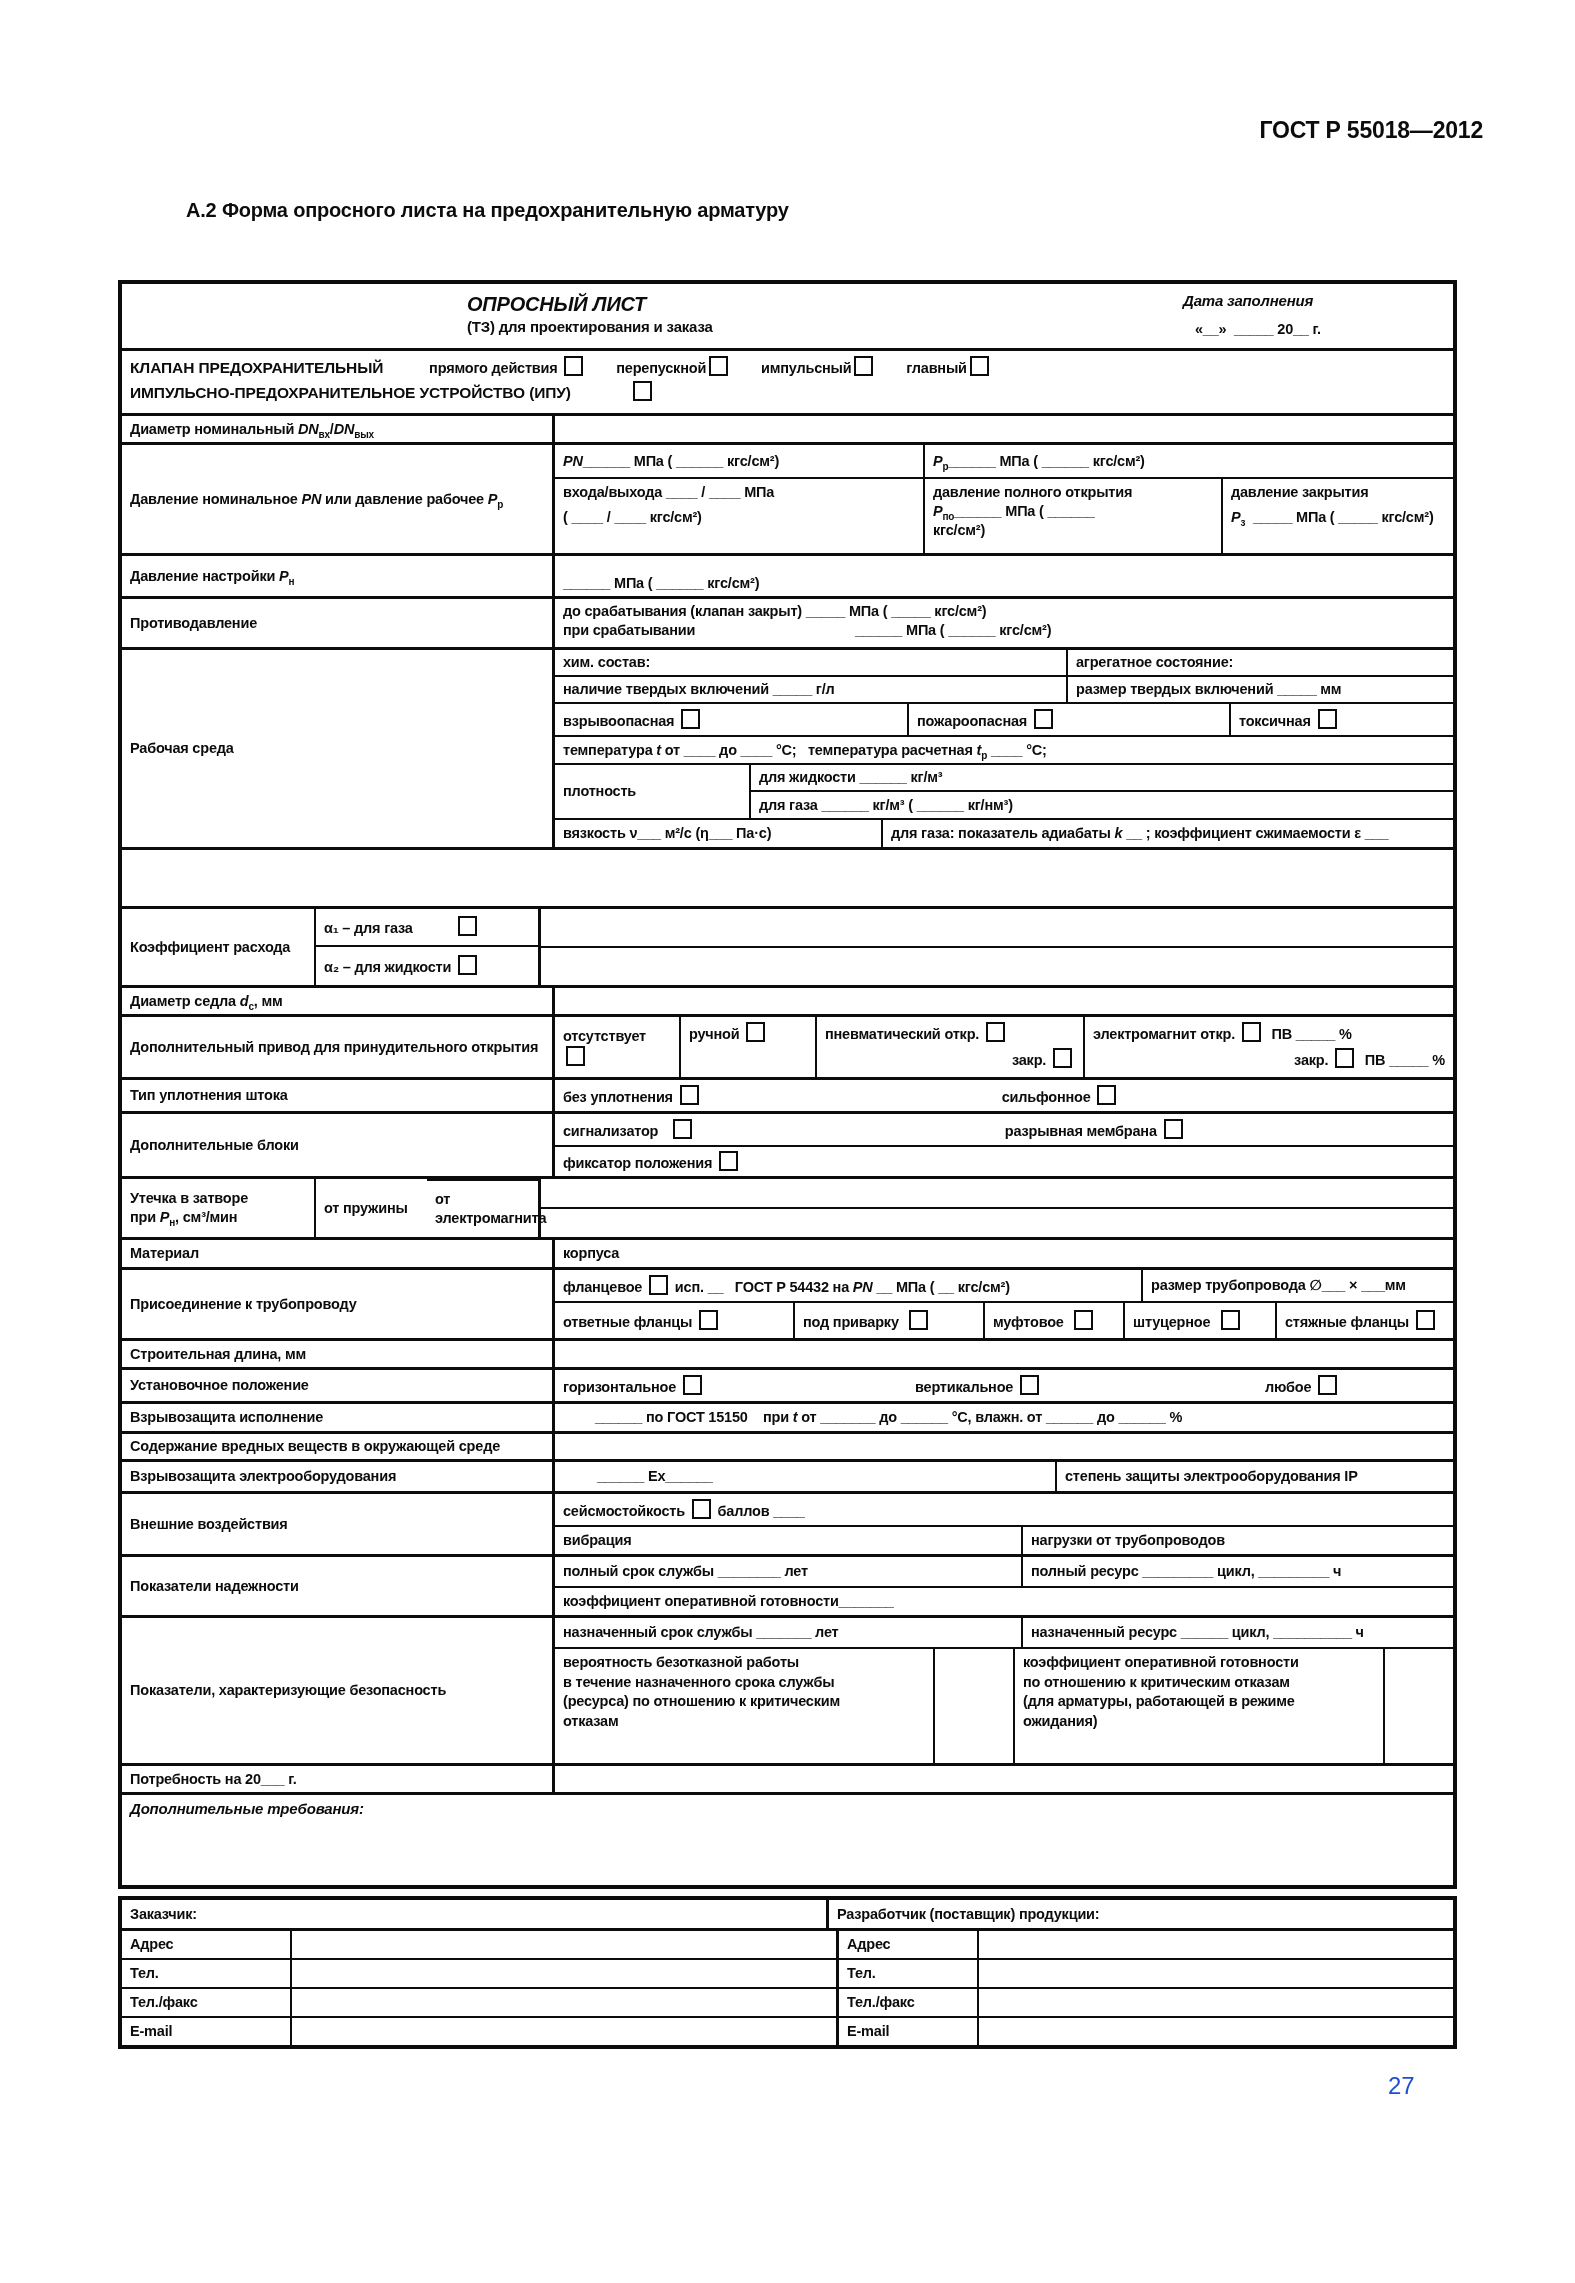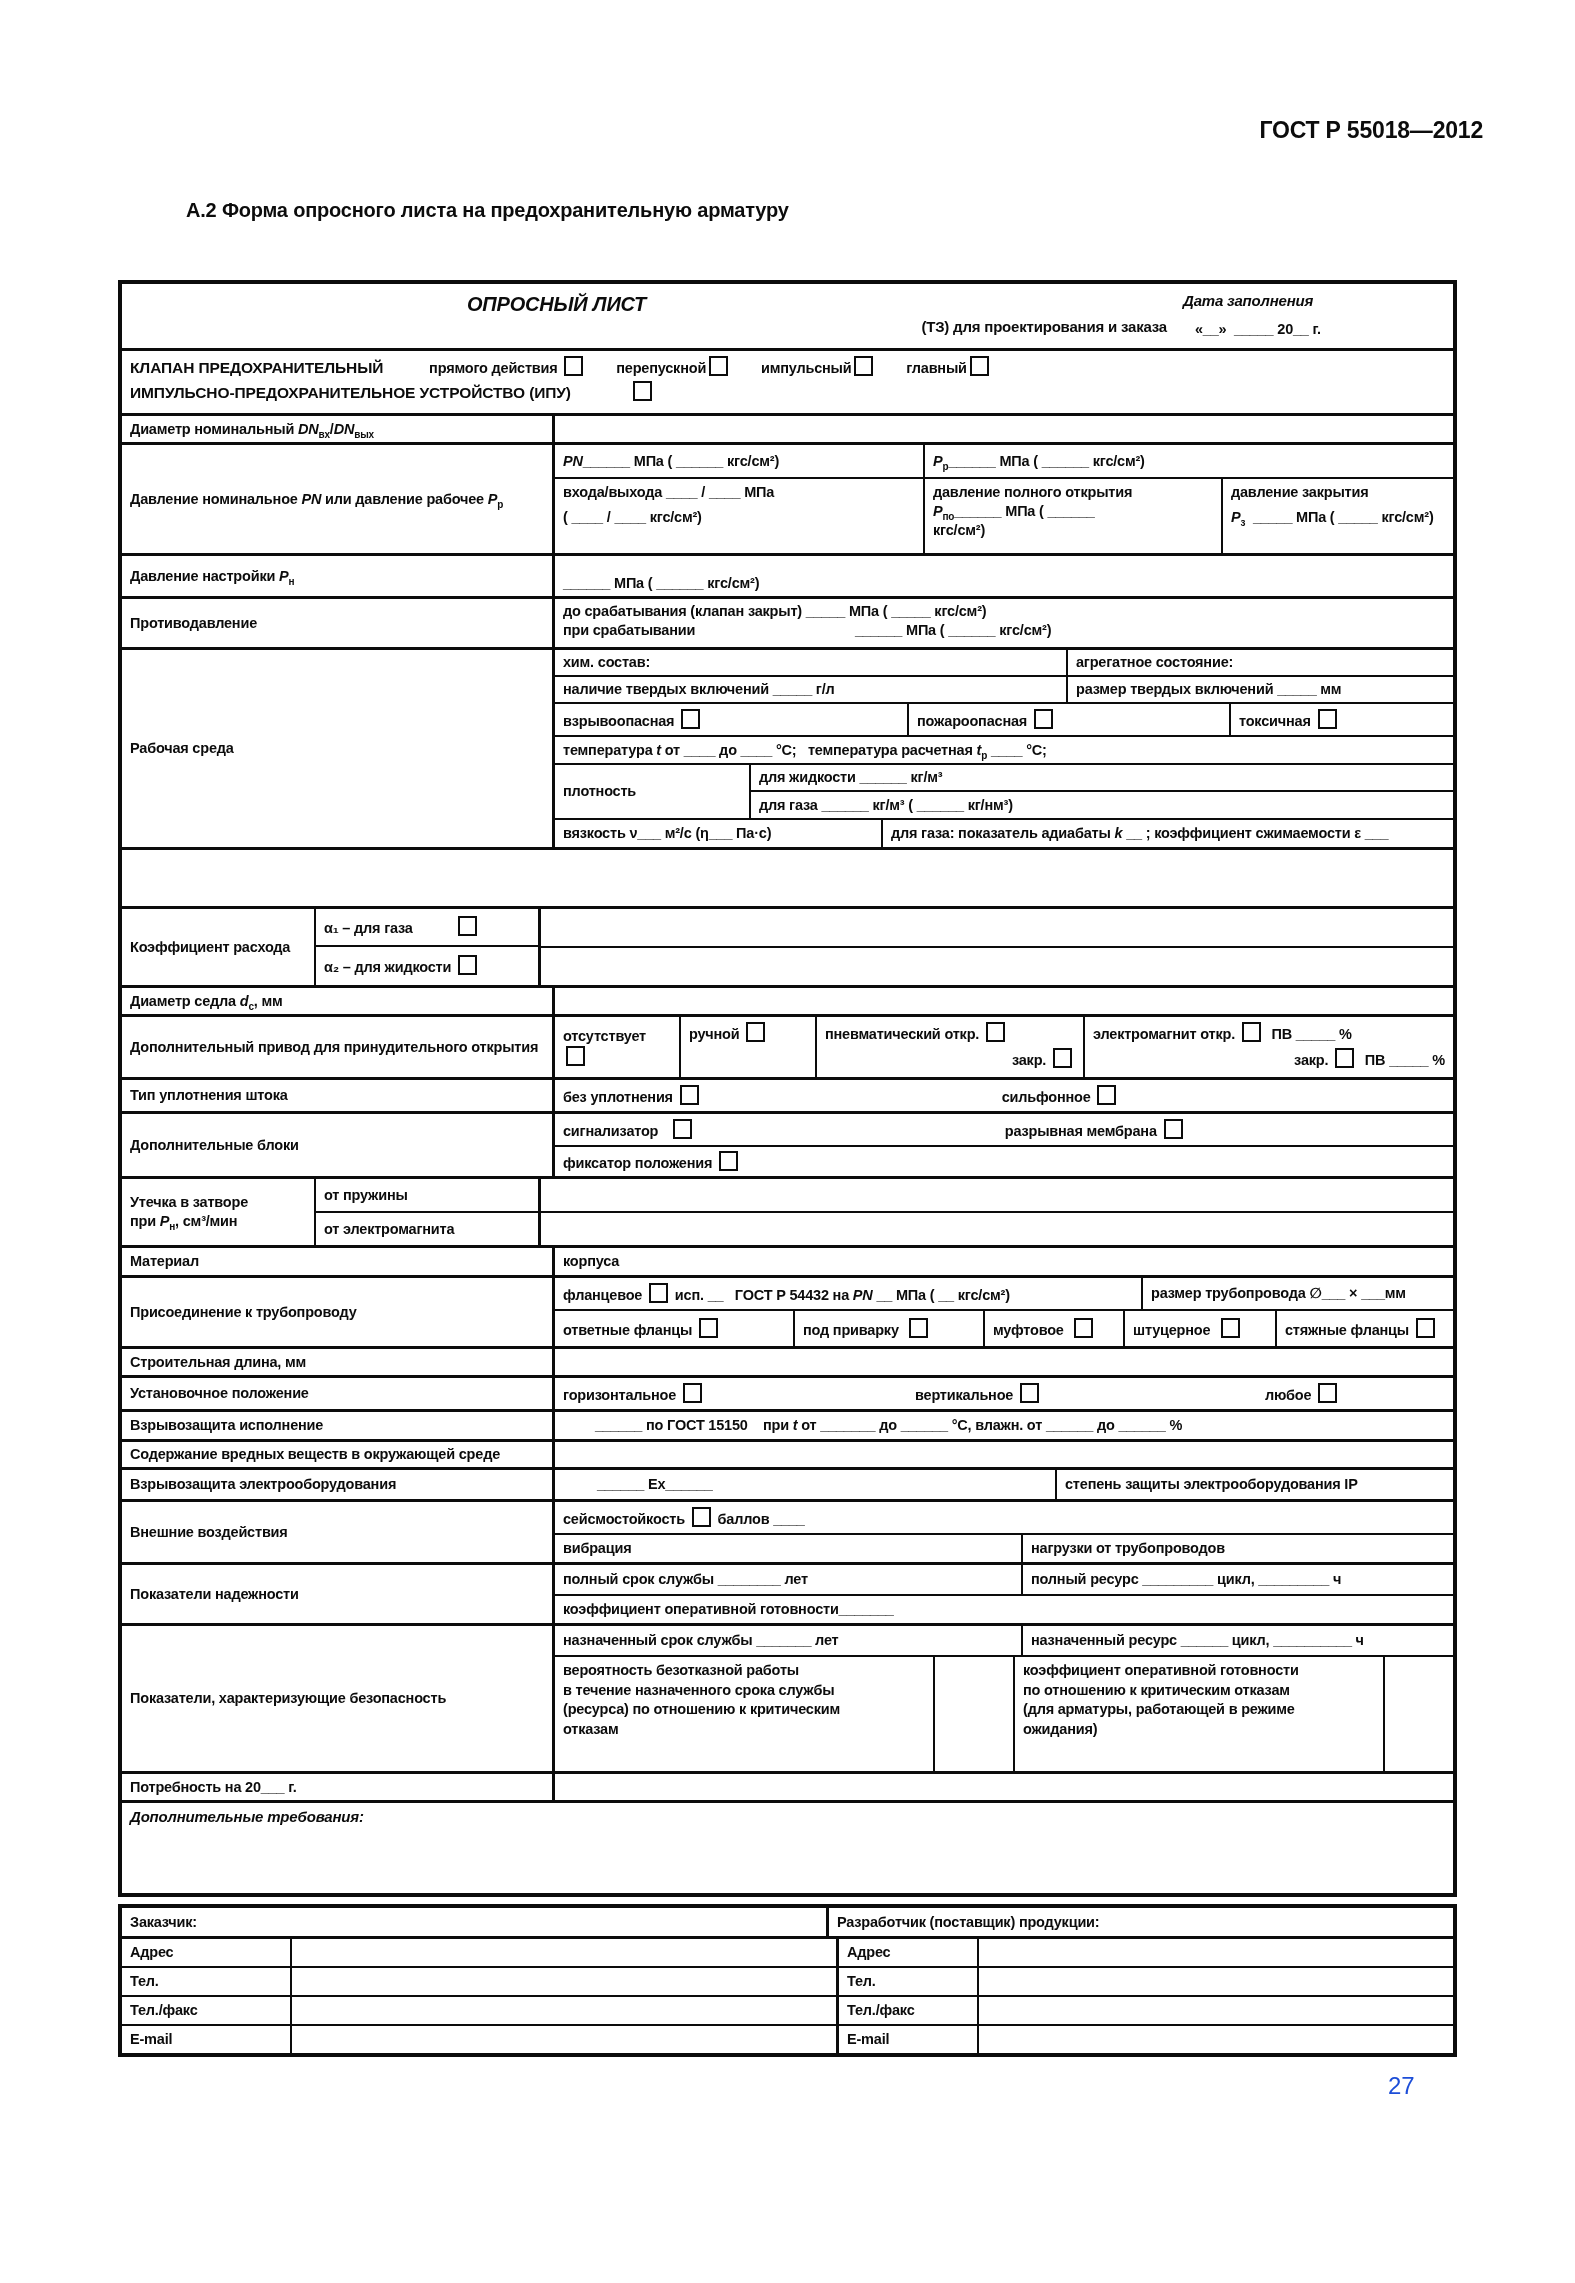--- a/index.html
+++ b/index.html
@@ -21,21 +21,21 @@
   .c{padding:2px 8px;display:flex;align-items:center;min-width:0;}
   .c.col{flex-direction:column;align-items:flex-start;justify-content:flex-start;}
   .bdr{border-right:2px solid #0c0c0c;}
   .vcol{display:flex;flex-direction:column;flex:1;min-width:0;}
   .cb{display:inline-block;width:15px;height:16px;border:2.5px solid #0c0c0c;
       vertical-align:-3px;margin:0 3px;background:#fff;flex:none;}
   .it{font-style:italic;}
   sub{font-size:10px;line-height:0;}
   [data-bind],[data-bind-parts]{white-space:pre-wrap;}
   .ittl{font-style:italic;font-size:20px;}
-  .sub2{font-size:15px;text-align:right;}
+  .sub2{font-size:15px;}
   .vname{font-size:15.5px;letter-spacing:-0.1px;}
   .ctbl{border:4px solid #0c0c0c;margin-top:7px;}
   .ctbl .r{border-top:2px solid #0c0c0c;}
   .ctbl > .r:first-child{border-top:0;}
   .chead{border-bottom:1px solid #0c0c0c;}
   .pgnum{position:absolute;top:2070px;left:1388px;font-size:24px;font-weight:normal;color:#1d4ed8;}
   .addreq{font-style:italic;font-size:15px;}
 </style>
 </head>
 <body>
@@ -307,21 +307,21 @@
           </div>
             </div>
         </div>
       </div>
 
       <div class="r">
         <div class="lc" style="flex:0 0 176px;border-right-width:2px">
           <div data-bind="leak.label_l1">Утечка в затворе</div>
           <div data-bind-parts="leak.label_l2"><span>при </span><span class="it">P</span><sub>н</sub><span>, см³/мин</span></div>
         </div>
-        <div style="flex:0 0 222px;border-right:3px solid #0c0c0c;display:flex;flex-direction:column">
+        <div style="flex:0 0 222px;border-right:3px solid #0c0c0c;display:flex;flex-direction:row">
           <div class="c" style="flex:1;min-height:28px">
               <span data-bind="leak.spring">от пружины</span>
             </div>
           <div class="c" style="flex:1;min-height:28px;border-top:2px solid #0c0c0c">
               <span data-bind="leak.magnet">от электромагнита</span>
             </div>
         </div>
         <div class="vc">
           <div class="sr" style="min-height:28px">
               <div class="c" style="flex:1"></div>

